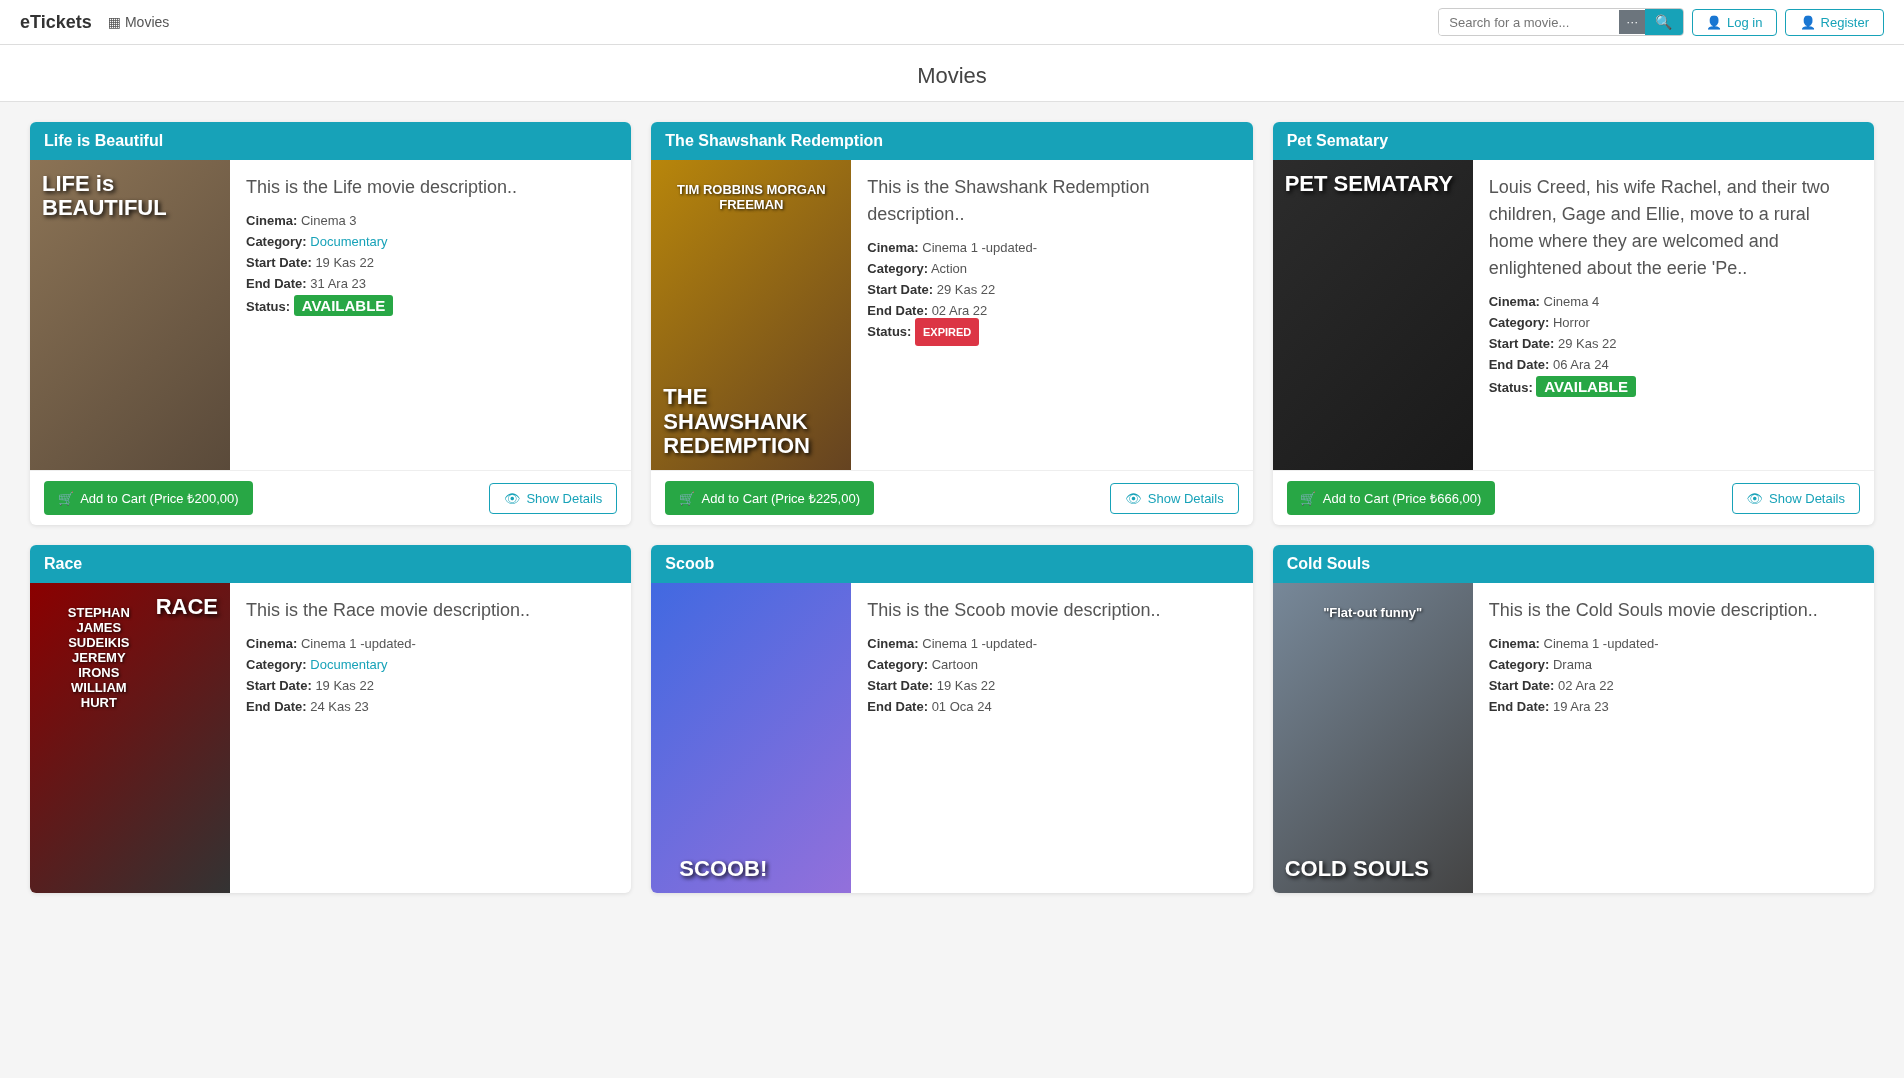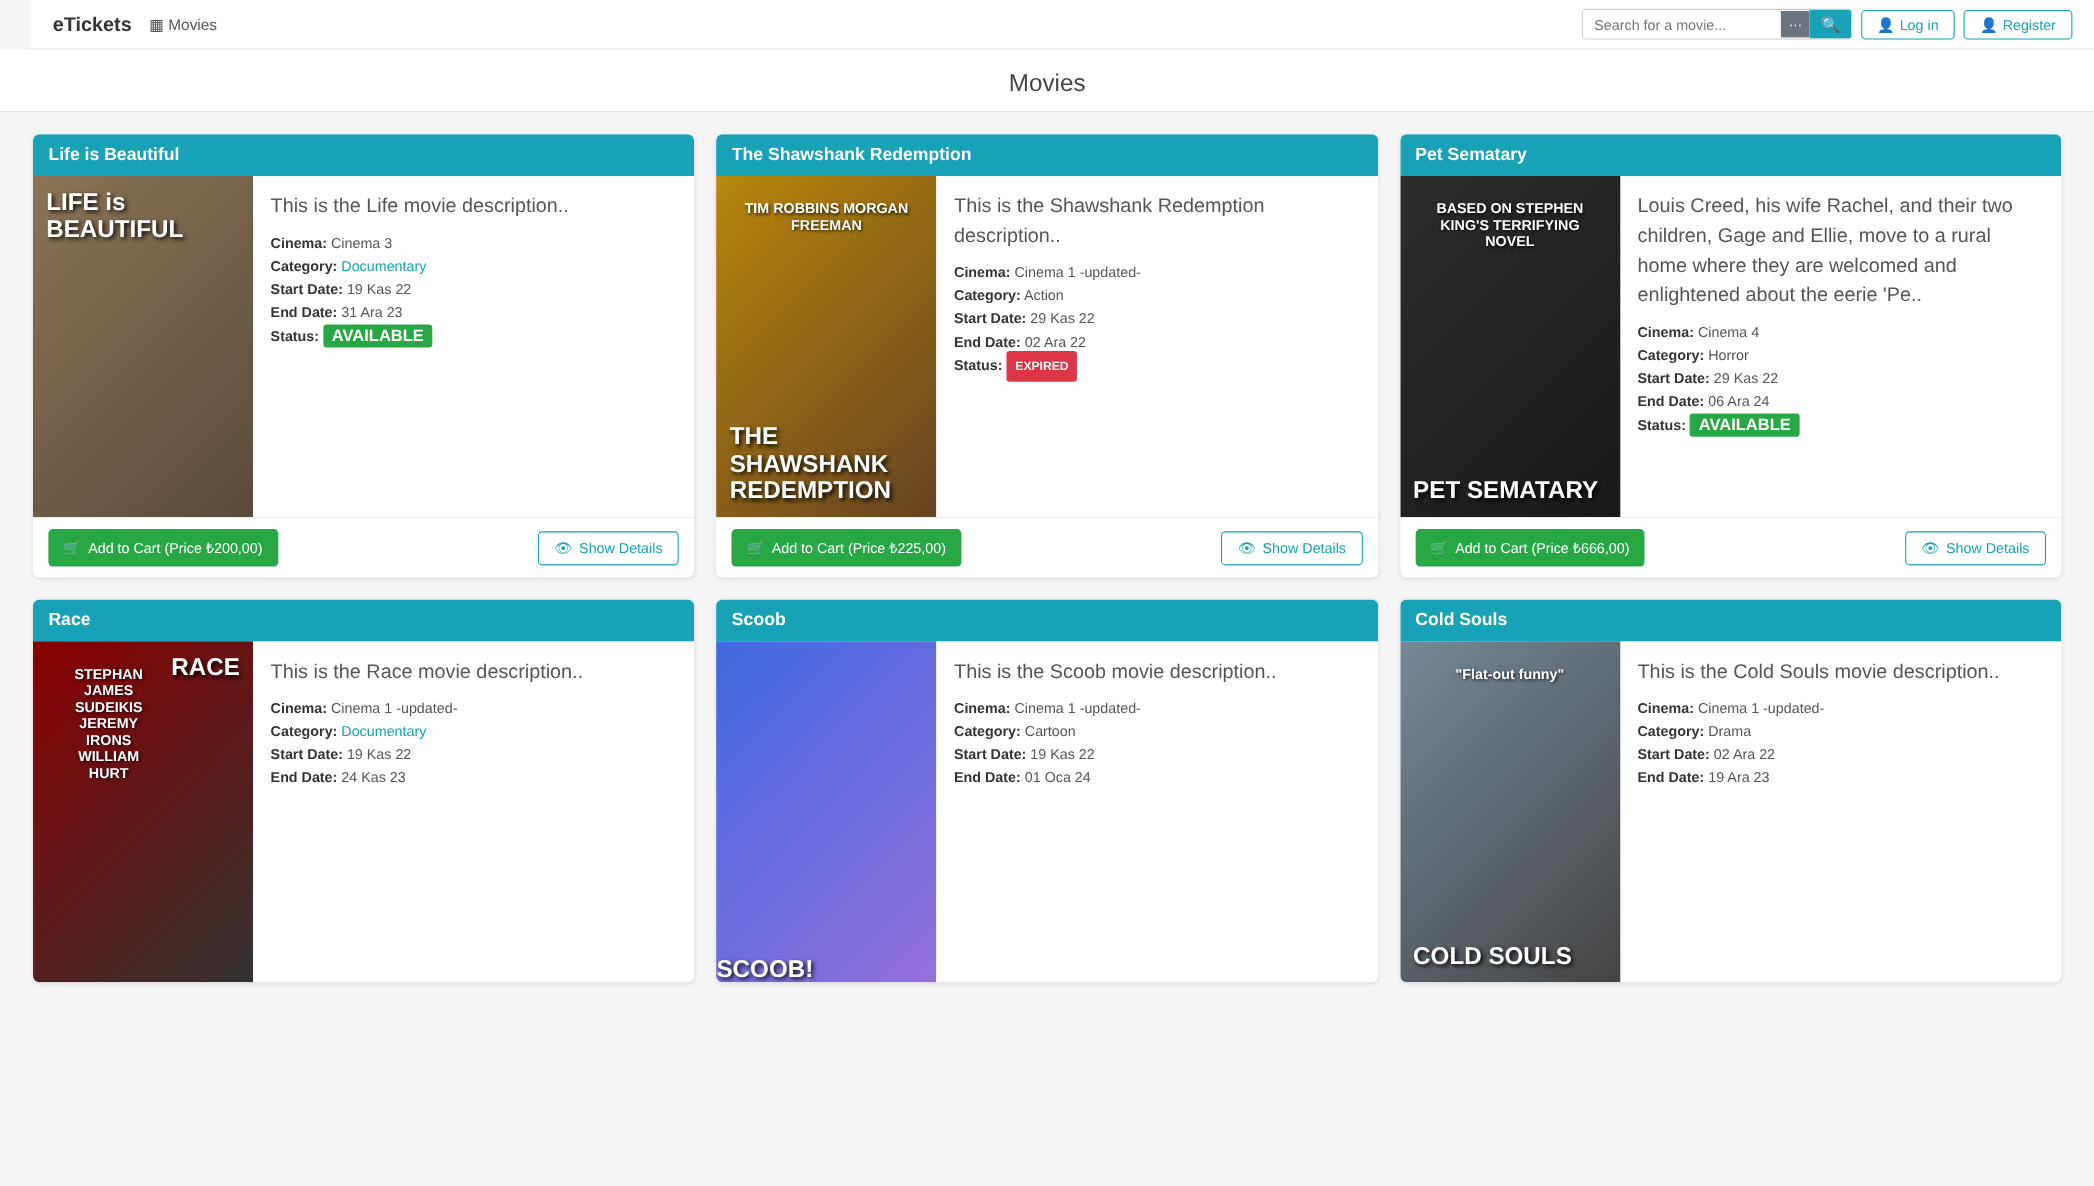--- a/index.html
+++ b/index.html
@@ -6,21 +6,20 @@
     body { font-family: Arial, sans-serif; background: #f5f5f5; color: #333; font-size: 14px; }
 
     
     .navbar {
       background: #fff;
       border-bottom: 1px solid #ddd;
       display: flex;
       align-items: center;
       padding: 8px 20px;
       gap: 16px;
-      margin-left: 28px;
     }
     .navbar-brand {
       font-size: 18px;
       font-weight: bold;
       color: #333;
       text-decoration: none;
     }
     .navbar-nav {
       display: flex;
       align-items: center;
@@ -355,21 +354,20 @@
         <span>Show Details</span>
       </button>
     </div>
   </div>
       <div class="movie-card">
     <div class="card-header">Pet Sematary</div>
     <div class="card-body">
 
     <div class="card-poster poster-petsematary">
       <div style="display:flex;flex-direction:column;justify-content:space-between;height:100%;width:100%;padding:12px;">
-        <div class="poster-text small">BASED ON STEPHEN KING'S TERRIFYING NOVEL</div>
         <div class="poster-label">PET SEMATARY</div>
       </div>
     </div>
       <div class="card-info">
         <div class="card-description">Louis Creed, his wife Rachel, and their two children, Gage and Ellie, move to a rural home where they are welcomed and enlightened about the eerie 'Pe..</div>
         <div class="info-row">
           <span class="info-label">Cinema:</span>
           <span class="info-value"> Cinema 4</span>
         </div>
         <div class="info-row">
@@ -434,21 +432,21 @@
 
       </div>
     </div>
 
   </div>
       <div class="movie-card">
     <div class="card-header">Scoob</div>
     <div class="card-body">
 
     <div class="card-poster poster-scoob">
-      <div style="display:flex;flex-direction:column;justify-content:space-between;height:100%;width:100%;">
+      <div style="display:flex;flex-direction:column;justify-content:space-between;height:100%;width:100%;padding:12px;margin-left:16px;">
         <div class="poster-text small"></div>
         <div class="poster-label">SCOOB!</div>
       </div>
     </div>
       <div class="card-info">
         <div class="card-description">This is the Scoob movie description..</div>
         <div class="info-row">
           <span class="info-label">Cinema:</span>
           <span class="info-value"> Cinema 1 -updated-</span>
         </div>

